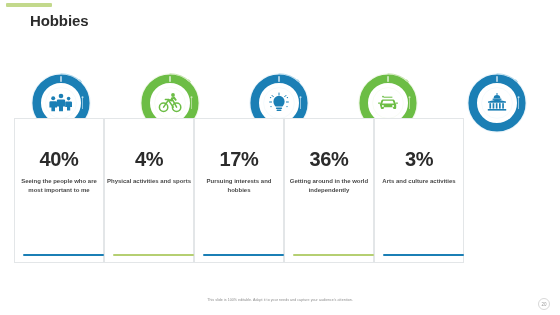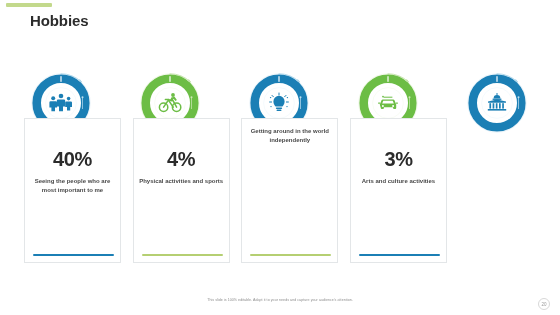--- a/index.html
+++ b/index.html
@@ -34,21 +34,21 @@
   #title-underline {
     position: absolute;
     left: 0px; top: 36px;
     width: 560px; height: 1px;
     background: #ffffff;
   }
 
   
   #cards {
     position: absolute;
-    left: 24px; top: 118px;
+    left: 14px; top: 118px;
     width: 423px; height: 145px;
     display: flex;
     justify-content: space-between;
   }
   .card {
     position: relative;
     width: 97px;
     height: 145px;
     background: #ffffff;
     border: 1px solid #e3e6e8;
@@ -263,22 +263,28 @@
       <div class="card-label">Seeing the people who are most important to me</div>
       <div class="card-bar" style="background:#1b7fb5;"></div>
     </div>
 
     <div class="card">
       <div class="card-value">4%</div>
       <div class="card-label">Physical activities and sports</div>
       <div class="card-bar" style="background:#b5cf72;"></div>
     </div>
 
-
-    <div class="card">
+    <div class="card">
+      <div class="card-value">17%</div>
+      <div class="card-label">Pursuing interests and hobbies</div>
+      <div class="card-bar" style="background:#1b7fb5;"></div>
+    </div>
+
+    <div class="card">
+      <div class="card-value">36%</div>
       <div class="card-label">Getting around in the world independently</div>
       <div class="card-bar" style="background:#b5cf72;"></div>
     </div>
 
     <div class="card">
       <div class="card-value">3%</div>
       <div class="card-label">Arts and culture activities</div>
       <div class="card-bar" style="background:#1b7fb5;"></div>
     </div>
 

